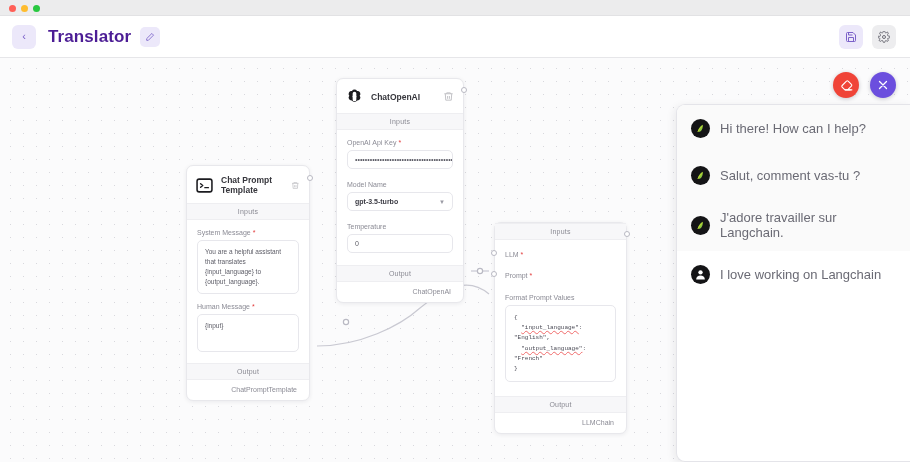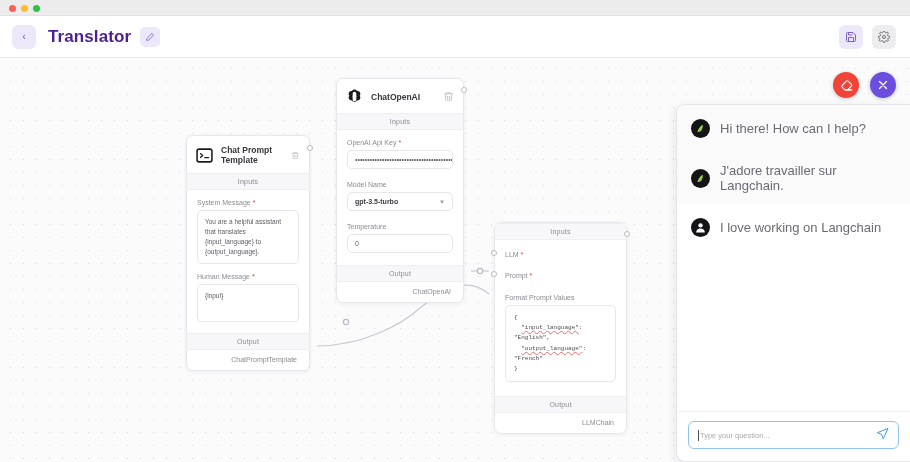--- a/index.html
+++ b/index.html
@@ -268,21 +268,21 @@
 
   <div class="canvas">
 
     <svg class="edges" width="910" height="404">
       <path d="M471,213 C478,213 478,213 489,213" stroke="#c9c9d2" stroke-width="1.2" fill="none"></path>
       <path d="M317,288 C360,288 400,268 420,250 C450,226 470,220 489,236" stroke="#c9c9d2" stroke-width="1.2" fill="none"></path>
       <circle cx="346" cy="264" r="2.6" fill="#ffffff" stroke="#b9b9c3" stroke-width="1.2"></circle>
       <circle cx="480" cy="213" r="2.6" fill="#ffffff" stroke="#b9b9c3" stroke-width="1.2"></circle>
     </svg>
 
-    <div class="node" style="left:186px; top:77px; width:124px;">
+    <div class="node" style="left:186px; top:107px; width:124px;">
       <div class="node-head">
         <svg class="node-icon" viewBox="0 0 24 24">
           <rect x="1.5" y="3" width="21" height="18" rx="3" fill="none" stroke="#1c1c20" stroke-width="2.2"></rect>
           <path d="M6.5 9.5l3 2.5-3 2.5M12.5 15h5" stroke="#1c1c20" stroke-width="2" fill="none" stroke-linecap="round" stroke-linejoin="round"></path>
         </svg>
         <div class="node-title">Chat Prompt Template</div>
         <svg class="node-trash" viewBox="0 0 24 24" fill="none" stroke="#6e6e78" stroke-width="2">
           <path d="M3 6h18M8 6V4h8v2M19 6l-1 14H6L5 6M10 11v6M14 11v6"></path>
         </svg>
       </div>
@@ -409,50 +409,48 @@
           <div class="avatar">
             <svg width="13" height="13" viewBox="0 0 24 24">
               <path d="M7 18c1-6 4-10 9-13 1 5-1 10-5 13z" fill="#8ec63f"></path>
               <path d="M7 18c2-4 5-8 9-11" stroke="#d7e02b" stroke-width="1.4" fill="none"></path>
             </svg>
           </div>
           <div class="msg-text">Hi there! How can I help?</div>
         </div>
 
 
-
         <div class="msg bot">
           <div class="avatar">
             <svg width="13" height="13" viewBox="0 0 24 24">
               <path d="M7 18c1-6 4-10 9-13 1 5-1 10-5 13z" fill="#8ec63f"></path>
               <path d="M7 18c2-4 5-8 9-11" stroke="#d7e02b" stroke-width="1.4" fill="none"></path>
             </svg>
           </div>
+          <div class="msg-text">Salut, comment vas-tu ?</div>
+        </div>
+
+        <div class="msg bot">
+          <div class="avatar">
+            <svg width="13" height="13" viewBox="0 0 24 24">
+              <path d="M7 18c1-6 4-10 9-13 1 5-1 10-5 13z" fill="#8ec63f"></path>
+              <path d="M7 18c2-4 5-8 9-11" stroke="#d7e02b" stroke-width="1.4" fill="none"></path>
+            </svg>
+          </div>
           <div class="msg-text">J'adore travailler sur Langchain.</div>
         </div>
 
         <div class="msg user">
           <div class="avatar">
             <svg width="13" height="13" viewBox="0 0 24 24" fill="#ffffff">
               <circle cx="12" cy="8" r="4"></circle>
               <path d="M4 21c0-4.4 3.6-7 8-7s8 2.6 8 7z"></path>
             </svg>
           </div>
           <div class="msg-text">I love working on Langchain</div>
         </div>
 
       </div>
 
-      <div class="chat-input-wrap">
-        <div class="chat-input">
-          <span class="caret-bar"></span>
-          <span class="ph">Type your question...</span>
-          <span class="send-icon">
-            <svg width="13" height="13" viewBox="0 0 24 24" fill="none" stroke="#3b9ae1" stroke-width="1.8" stroke-linecap="round" stroke-linejoin="round">
-              <path d="M21.5 3L2.5 10.5l7.5 2.8L13 21z"></path>
-            </svg>
-          </span>
-        </div>
-      </div>
     </div>
 
   </div>
 </div>
 
 </body></html>

